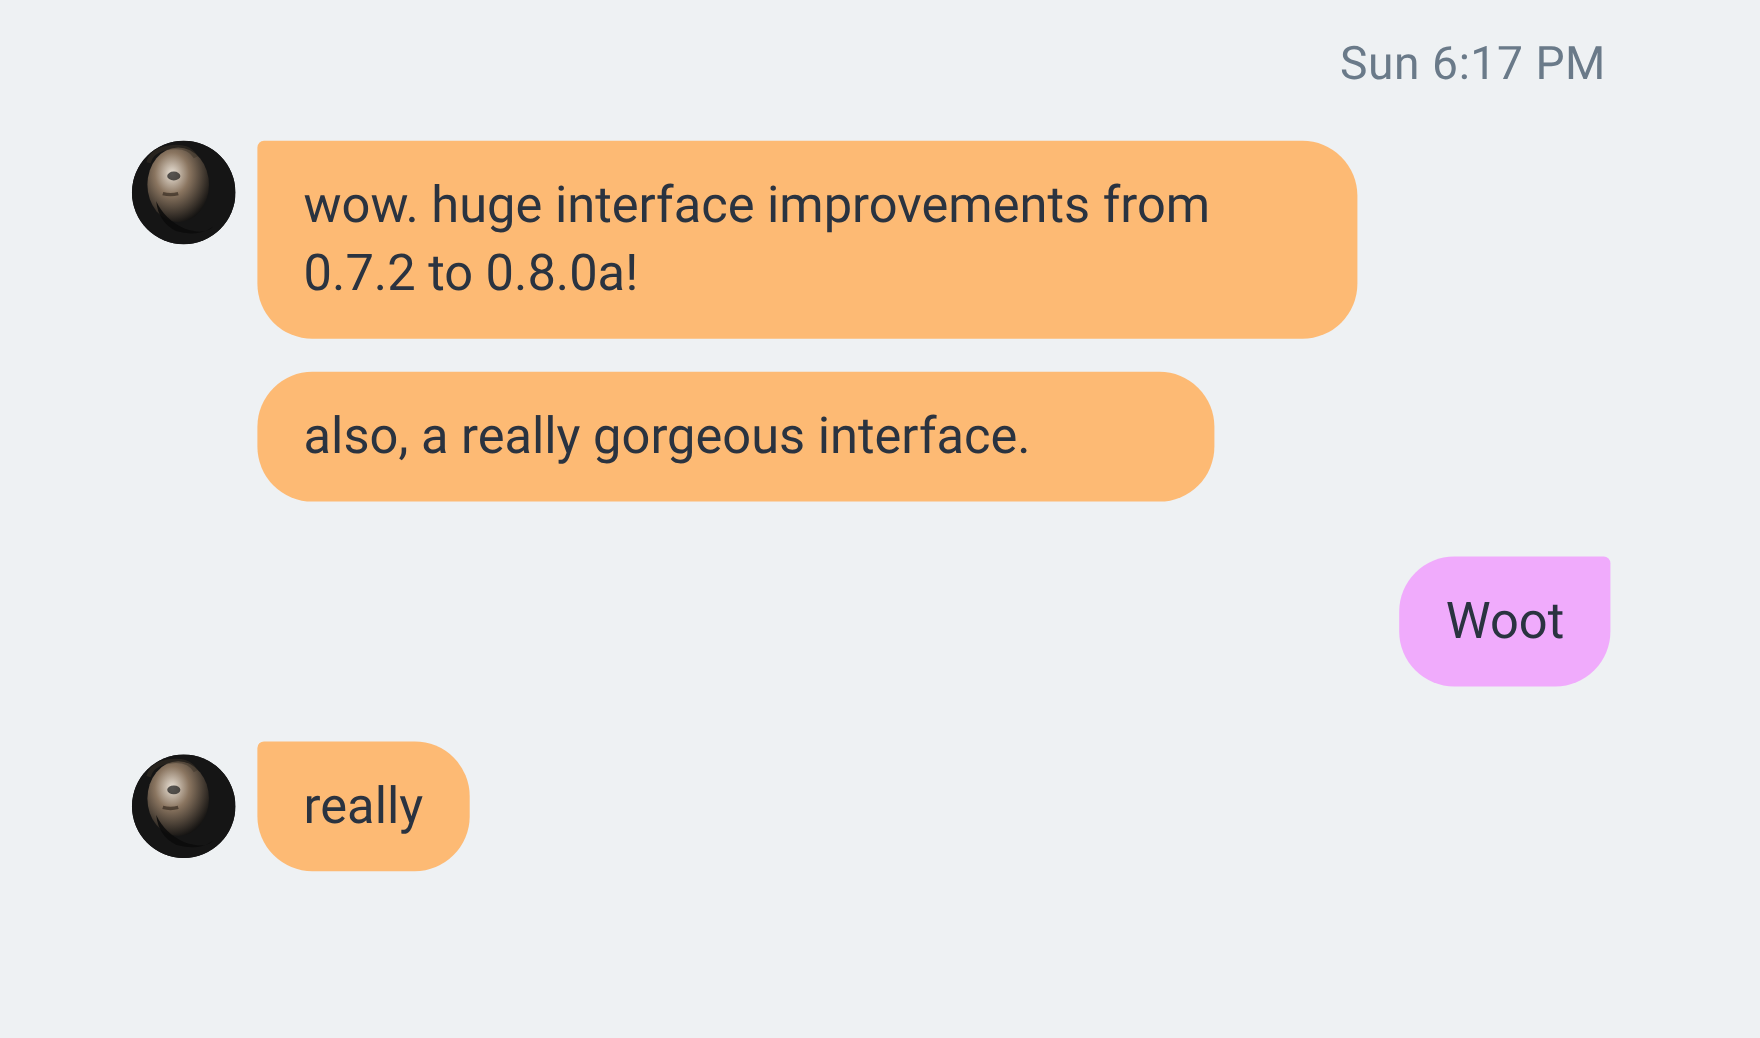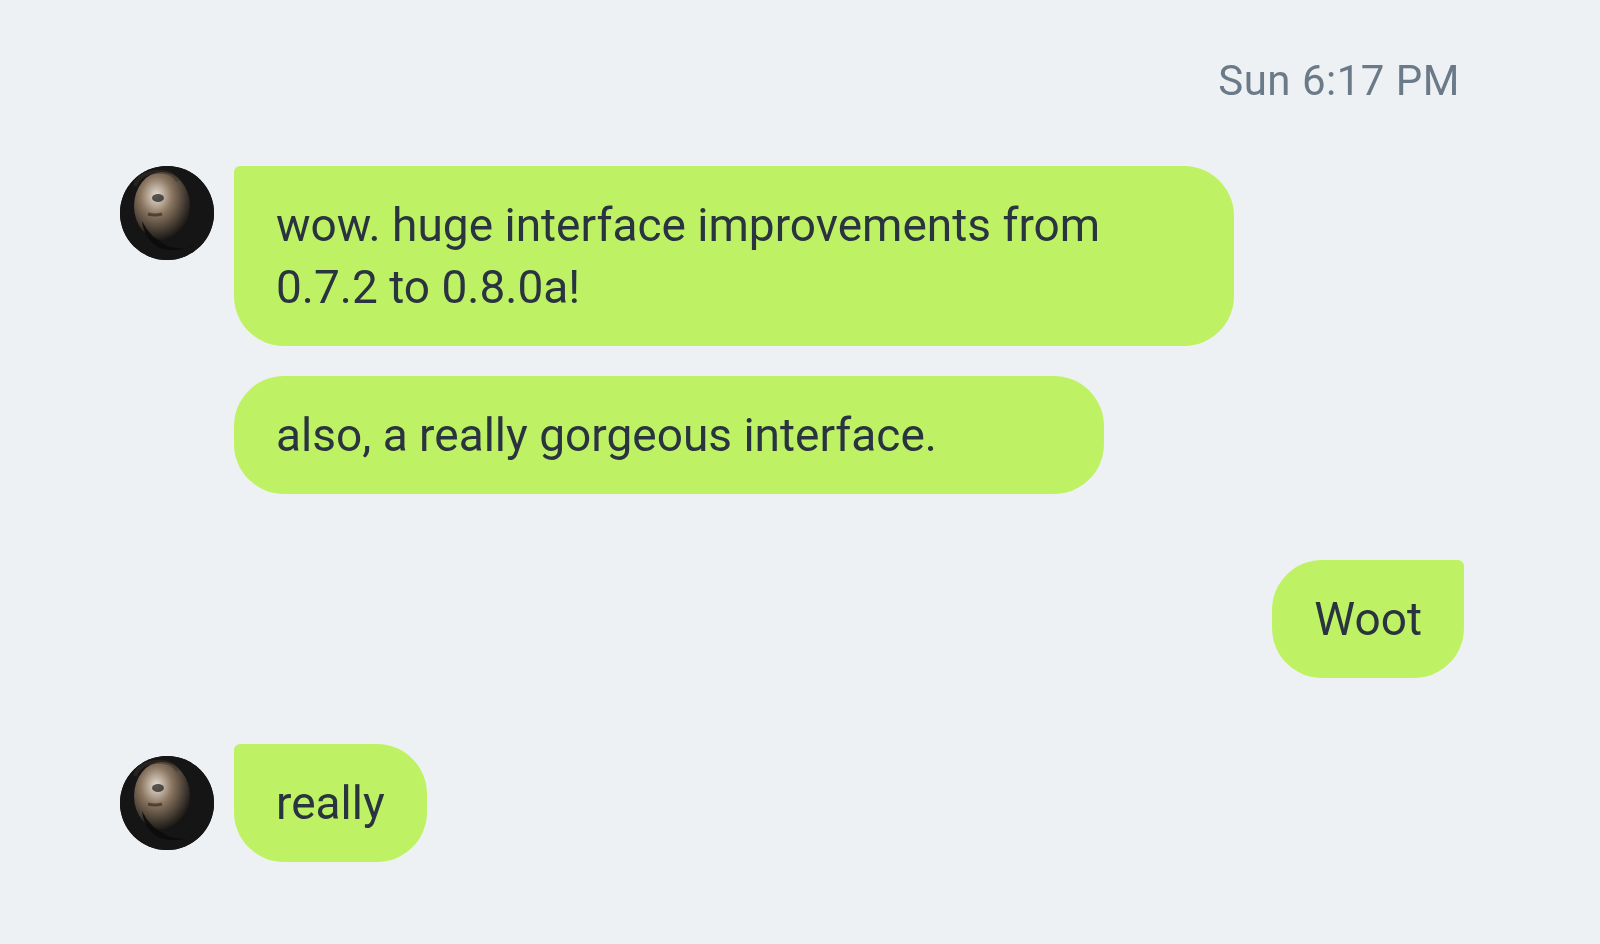--- a/index.html
+++ b/index.html
@@ -11,24 +11,23 @@
       width: 1600px;
       height: 944px;
       background: #eef1f3;
       font-family: -apple-system, BlinkMacSystemFont, "Segoe UI", Roboto, Helvetica, Arial, sans-serif;
       overflow: hidden;
       position: relative;
     }
     .container {
       width: 100%;
       height: 100%;
-      padding: 56px 120px 30px 120px;
+      padding: 34px 120px 30px 120px;
       display: flex;
       flex-direction: column;
-      gap: 16px;
     }
     .timestamp {
       text-align: right;
       color: #6a7a89;
       font-size: 42px;
       font-weight: 400;
       margin-bottom: 45px;
       padding-right: 20px;
       letter-spacing: 0.5px;
     }
@@ -63,28 +62,28 @@
       max-width: 1000px;
     }
     .bubble {
       padding: 28px 42px;
       font-size: 46px;
       line-height: 1.35;
       color: #2a3340;
       word-wrap: break-word;
     }
     .bubble.in {
-      background: #bef264;
+      background: #fdba74;
       border-radius: 50px;
     }
     .bubble.in.first {
       border-top-left-radius: 6px;
     }
     .bubble.out {
-      background: #bef264;
+      background: #f0abfc;
       border-radius: 50px;
       border-top-right-radius: 6px;
       color: #2a3340;
     }
     .row.outgoing-row {
       margin-top: 20px;
       margin-bottom: 50px;
     }
     .out-wrap {
       display: flex;

